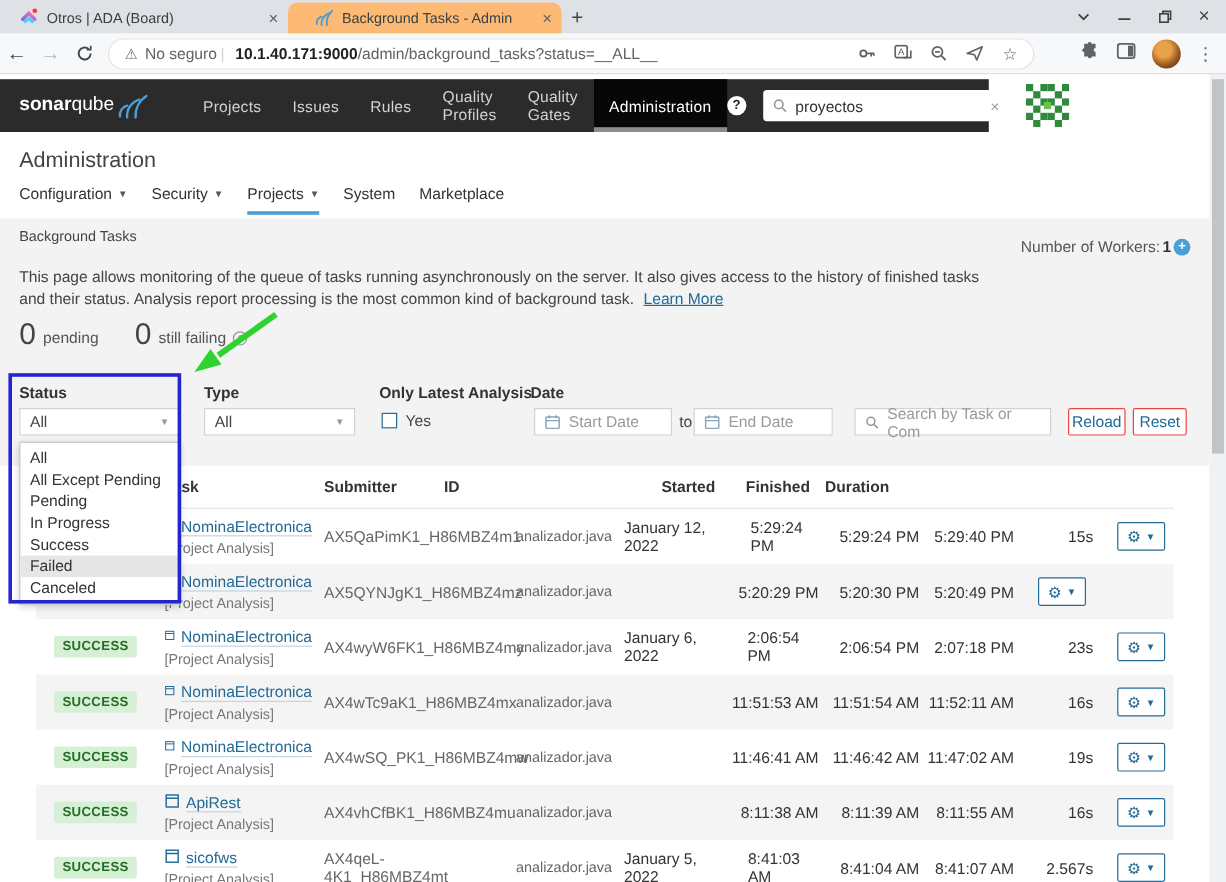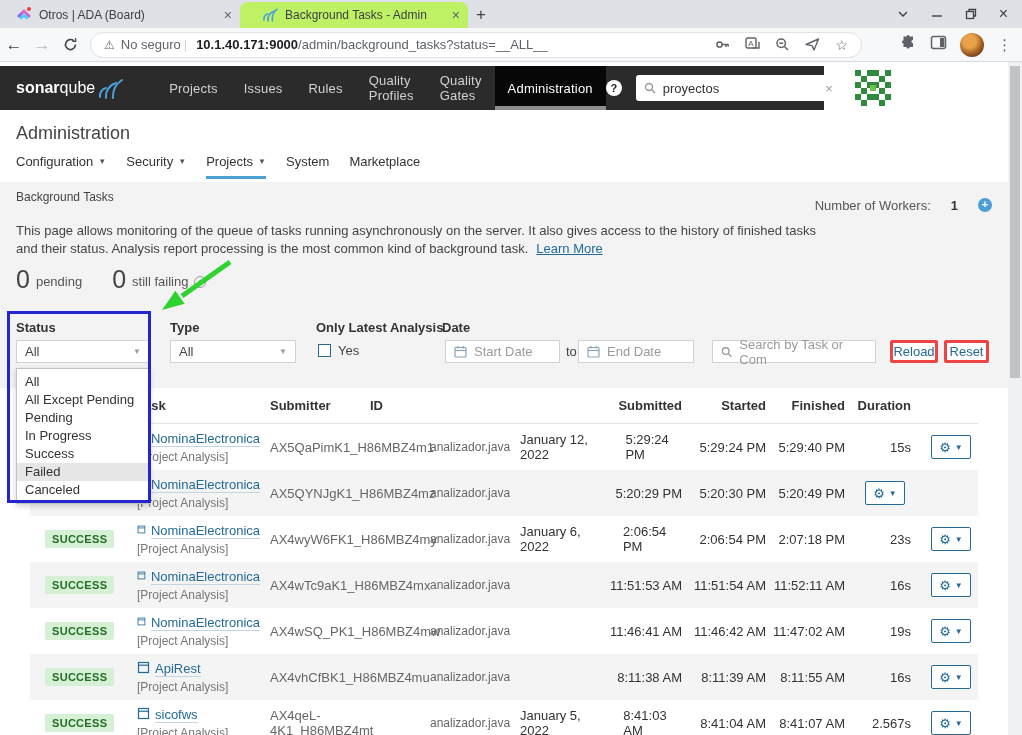--- a/index.html
+++ b/index.html
@@ -5,21 +5,21 @@
   * { margin:0; padding:0; box-sizing:border-box; }
   html,body { width:1022px; height:735px; overflow:hidden; background:#fff;
               font-family:"Liberation Sans", sans-serif; }
   .screen { position:relative; width:1022px; height:735px; overflow:hidden; }
 
   
   .tabstrip { position:absolute; left:0; top:0; width:1022px; height:28px; background:#dee1e6;
               display:flex; align-items:flex-end; }
   .tab { height:26px; display:flex; align-items:center; padding:0 8px; font-size:12px; color:#3c4043; }
   .tab.inactive { width:232px; margin-left:8px; }
-  .tab.active { width:228px; background:#bef264; border-radius:8px 8px 0 0;padding-left:22px; }
+  .tab.active { width:228px; background:#fdba74; border-radius:8px 8px 0 0;padding-left:22px; }
   .tab-title { flex:1; white-space:nowrap; overflow:hidden; margin-left:7px; }
   .tab-close { color:#5f6368; font-size:14px; margin-left:4px; cursor:default; }
   .newtab { width:26px; height:26px; display:flex; align-items:center; justify-content:center;
             color:#444; font-size:17px; }
   .wincontrols { margin-left:auto; display:flex; align-items:center; gap:22px; padding-right:14px; height:28px; }
   .wc { display:flex; align-items:center; justify-content:center; color:#3c4043; }
   .wc svg { display:block; }
   .wc-close { font-size:16px; color:#3c4043; }
 
   .toolbar { position:absolute; left:0; top:28px; width:1022px; height:34px; background:#f7f8fa;
@@ -66,21 +66,21 @@
   .admin-head { position:absolute; left:0; top:48px; width:1008px; height:72px; background:#fff; }
   .admin-title { position:absolute; left:16px; top:13px; font-size:18px; color:#444; }
   .admin-tabs { position:absolute; left:16px; top:44px; display:flex; column-gap:20px; }
   .admin-tab { font-size:13px; color:#333; padding-bottom:7px; border-bottom:3px solid transparent;
                display:flex; align-items:center; gap:5px; }
   .admin-tab.active { border-bottom-color:#4b9fd5; }
   .tab-caret { font-size:8px; color:#555; }
 
   .content { position:absolute; left:0; top:120px; width:1008px; height:553px; background:#f3f3f3; }
   .bt-title { position:absolute; left:16px; top:8px; font-size:12px; color:#444; }
-  .workers { position:absolute; right:16px; top:16px; display:flex; align-items:flex-start; gap:20px;
+  .workers { position:absolute; right:16px; top:16px; display:flex; align-items:flex-end; gap:2px;
              font-size:13px; color:#555; }
   .workers b { color:#333; }
   .edit-circle { width:14px; height:14px; border-radius:50%; background:#4b9fd5; color:#fff;
                  font-size:11px; line-height:13px; text-align:center; font-weight:bold; }
   .desc { position:absolute; left:16px; font-size:13px; color:#444; line-height:18px; white-space:nowrap; }
   .desc1 { top:40px; } .desc2 { top:58px; }
   a.learn-more { color:#236a97; text-decoration:underline; margin-left:8px; }
   .stats { position:absolute; left:16px; top:84px; display:flex; align-items:flex-end; gap:30px; }
   .stat { display:flex; align-items:flex-end; gap:6px; }
   .stat-value { font-size:25px; color:#444; line-height:26px; }
@@ -91,21 +91,21 @@
   .flabel { position:absolute; top:138px; font-size:13px; font-weight:bold; color:#333; }
   .fctrl  { position:absolute; top:158px; height:23px; background:#fff; border:1px solid #cfd3d7;
             display:flex; align-items:center; font-size:13px; color:#444; }
   .selectbox { justify-content:space-between; padding:0 8px; }
   .sel-caret { font-size:8px; color:#999; }
   .checkline { position:absolute; top:161px; display:flex; align-items:center; gap:7px; font-size:13px; color:#444; }
   .checkbox { width:13px; height:13px; border:1px solid #236a97; background:#fff; }
   .dateinput { padding:0 8px; gap:7px; color:#9a9a9a; }
   .toword { position:absolute; top:162px; font-size:13px; color:#444; }
   .searchinput { padding:0 8px; gap:7px; color:#9a9a9a; }
-  .btn { position:absolute; top:158px; height:23px; background:#fff; border:3px solid #ef4444;
+  .btn { position:absolute; top:158px; height:23px; background:#fff; border:1px solid #ef4444;
          border-radius:2px; color:#236a97; font-size:13px; display:flex; align-items:center;
          justify-content:center; }
 
   .tablewrap { position:absolute; left:0; top:206px; width:1008px; height:347px; background:#fff; }
   .thead { position:absolute; left:30px; top:0; width:948px; height:36px; display:flex;
            border-bottom:1px solid #e3e3e3; }
   .th { font-size:13px; font-weight:bold; color:#333; line-height:35px; }
   .rows { position:absolute; left:30px; top:36px; width:948px; }
   .trow { display:flex; height:46px; }
   .trow:nth-child(even) { background:#f4f4f4; }
@@ -413,21 +413,20 @@
       </div>
       <div class="btn" style="left:890px;width:48px">Reload</div>
       <div class="btn" style="left:944px;width:45px">Reset</div>
 
       <div class="tablewrap">
         <div class="thead" id="thead">
             <div class="th w0 pl15">Status</div>
             <div class="th w1 pl2">Task</div>
             <div class="th w3 pl10">Submitter</div>
             <div class="th w2 pl10">ID</div>
-            <div class="th w4 ar pr8">Submitted</div>
             <div class="th w5 ar pr4">Started</div>
             <div class="th w6 ar pr3">Finished</div>
             <div class="th w7 ar pr3">Duration</div>
             <div class="th w8"></div>
           </div>
         <div class="rows" id="rows">
   <div class="trow">
     <div class="c w0">
                 <span class="badge">SUCCESS</span>
               </div>

